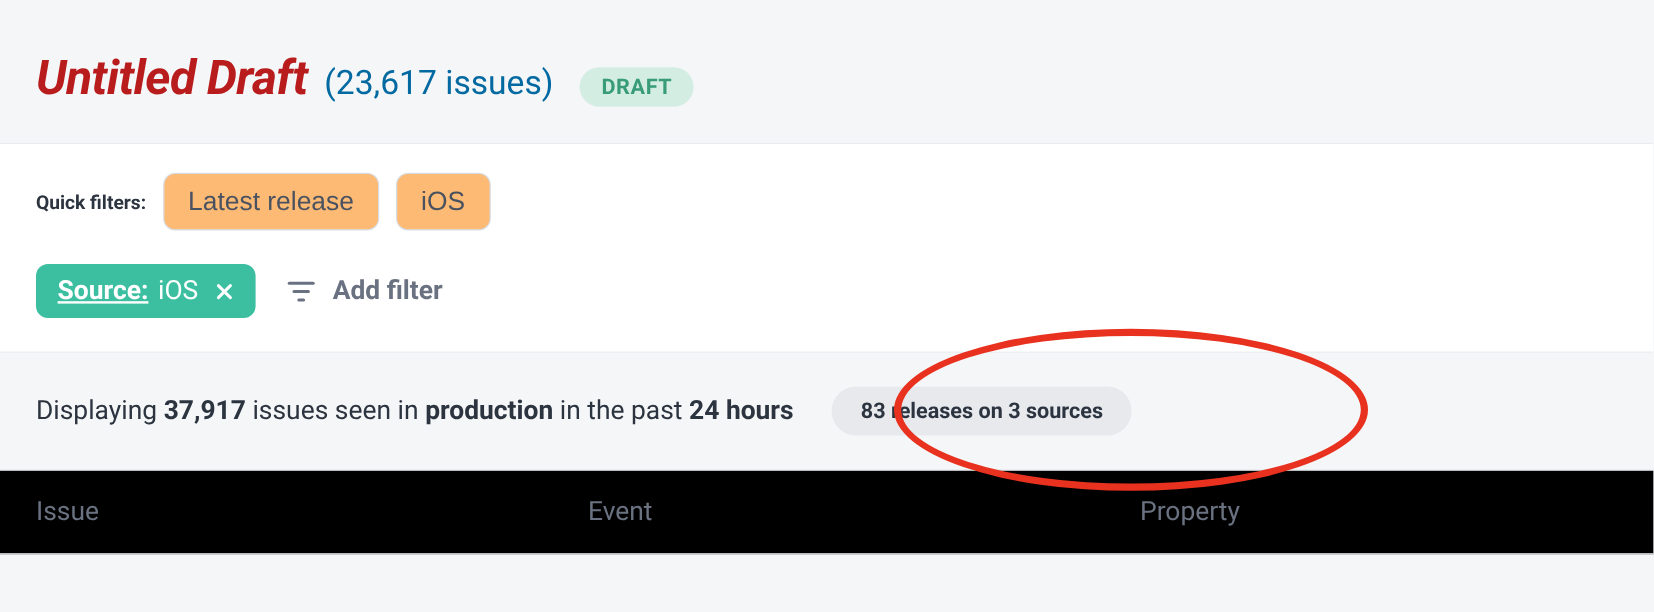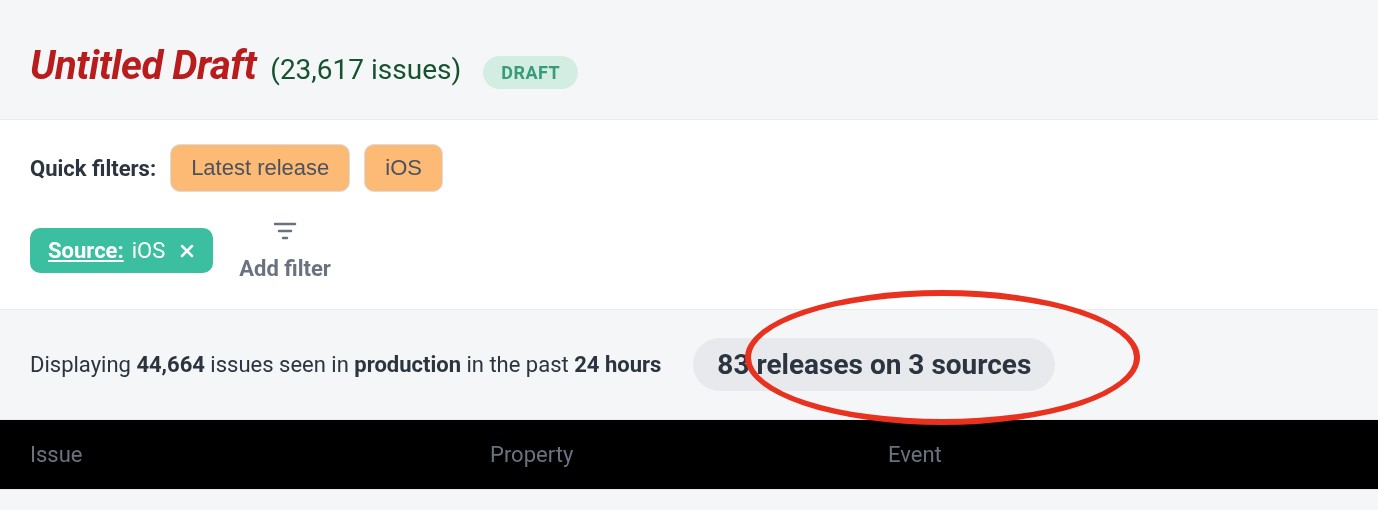--- a/index.html
+++ b/index.html
@@ -21,21 +21,21 @@
     }
     .title {
       font-size: 40px;
       font-weight: 700;
       font-style: italic;
       color: #b91c1c;
       letter-spacing: -0.5px;
     }
     .issue-count {
       font-size: 28px;
-      color: #14532d;
+      color: #0369a1;
       font-weight: 400;
     }
     .draft-badge {
       background: #d4ede3;
       color: #389b7a;
       font-weight: 700;
       font-size: 18px;
       padding: 6px 18px;
       border-radius: 24px;
       letter-spacing: 0.5px;
@@ -48,21 +48,21 @@
       border-top: 1px solid #e8ebef;
       border-bottom: 1px solid #e8ebef;
     }
     .quick-filters-row {
       display: flex;
       align-items: center;
       gap: 14px;
       margin-bottom: 28px;
     }
     .quick-filters-label {
-      font-size: 22px;
+      font-size: 16px;
       font-weight: 700;
       color: #2c3440;
     }
     .filter-pill {
       background: #fdba74;
       border: 1px solid #d8dde3;
       border-radius: 10px;
       padding: 10px 20px;
       font-size: 22px;
       color: #4a5260;
@@ -96,21 +96,20 @@
       align-items: center;
     }
     .add-filter-btn {
       display: flex;
       align-items: center;
       gap: 14px;
       color: #6a7281;
       font-size: 22px;
       font-weight: 700;
       cursor: pointer;
-      flex-direction: column;
     }
     .filter-icon {
       display: inline-flex;
     }
     .reset-filters-btn {
       color: #6a7281;
       font-size: 22px;
       font-weight: 700;
       cursor: pointer;
       margin-left: 30px;
@@ -126,21 +125,21 @@
     .summary-text {
       font-size: 22px;
       color: #2c3440;
     }
     .summary-text .bold {
       font-weight: 700;
     }
     .releases-pill {
       background: #e7e9ed;
       color: #2c3440;
-      font-size: 28px;
+      font-size: 18px;
       font-weight: 700;
       padding: 10px 24px;
       border-radius: 28px;
       margin-left: 32px;
       cursor: pointer;
     }
     .annotation-ellipse {
       position: absolute;
       border: 6px solid #e8321f;
       border-radius: 50%;
@@ -205,23 +204,23 @@
           <line x1="10" y1="18" x2="14" y2="18" stroke="#6a7281" stroke-width="2.5" stroke-linecap="round"></line>
         </svg>
       </span>
       <span>Add filter</span>
     </div>
   </div>
 </div>
 
 <div class="summary-bar">
   <span class="summary-text">
-    <span>Displaying </span><span class="bold">44,664</span><span> issues seen in </span><span class="bold">production</span><span> in the past </span><span class="bold">24 hours</span>
+    <span>Displaying </span><span class="bold">37,917</span><span> issues seen in </span><span class="bold">production</span><span> in the past </span><span class="bold">24 hours</span>
   </span>
   <span class="releases-pill">83 releases on 3 sources</span>
   <div class="annotation-ellipse"></div>
 </div>
 
 <div class="table-header">
   <div class="th th-issue">Issue</div>
+  <div class="th th-event">Event</div>
   <div class="th th-property">Property</div>
-  <div class="th th-event">Event</div>
 </div>
 
 </body></html>

